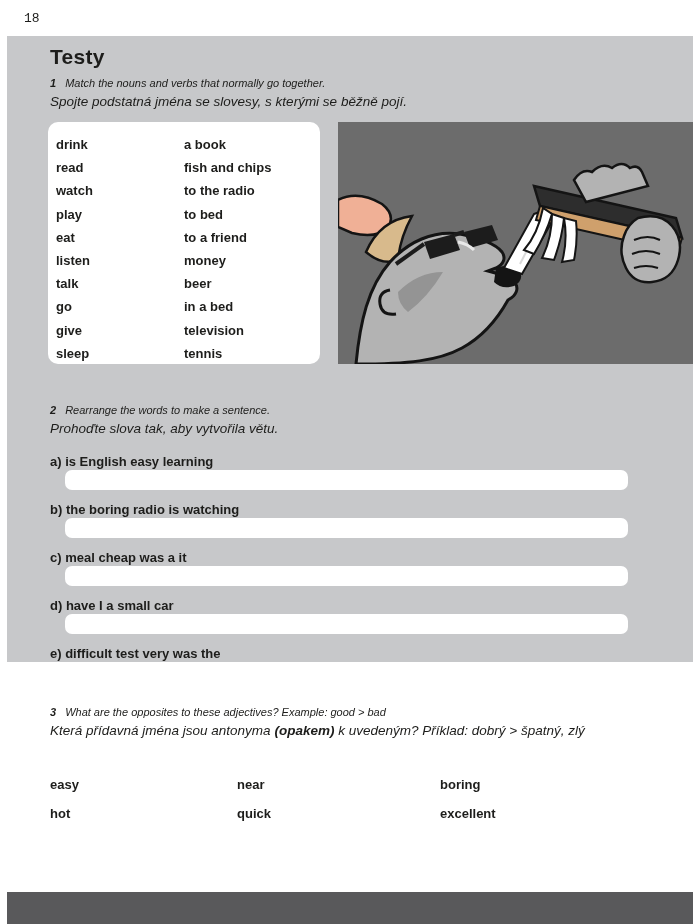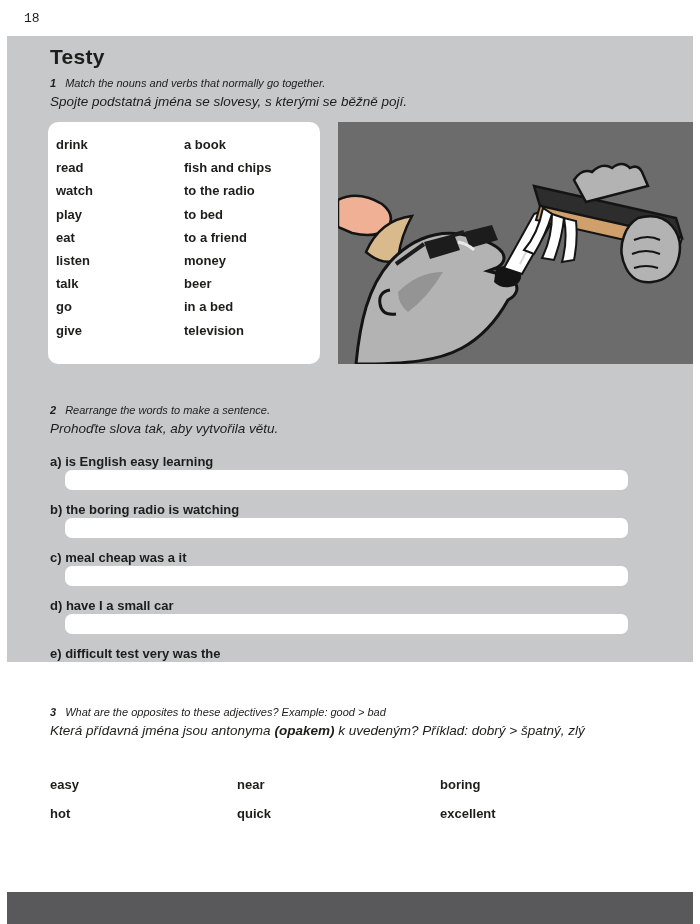--- a/index.html
+++ b/index.html
@@ -75,20 +75,24 @@
         <span>talk</span>
         <span>beer</span>
       </div>
       <div class="match-row">
         <span>go</span>
         <span>in a bed</span>
       </div>
       <div class="match-row">
         <span>give</span>
         <span>television</span>
+      </div>
+      <div class="match-row">
+        <span>sleep</span>
+        <span>tennis</span>
       </div>
     </div>
 
     <div class="illustration">
       <svg viewBox="0 0 355 242" width="355" height="242">
         <rect width="355" height="242" fill="#6c6c6c"></rect>
 
         <path d="M0,78 Q20,68 44,82 Q58,93 50,106 Q38,117 14,111 L0,105 Z" fill="#f0b096" stroke="#141414" stroke-width="2.5"></path>
 
         <path d="M28,130 Q42,98 74,94 Q62,116 60,138 Q44,144 28,130 Z" fill="#d8ba8c" stroke="#141414" stroke-width="2.5"></path>

